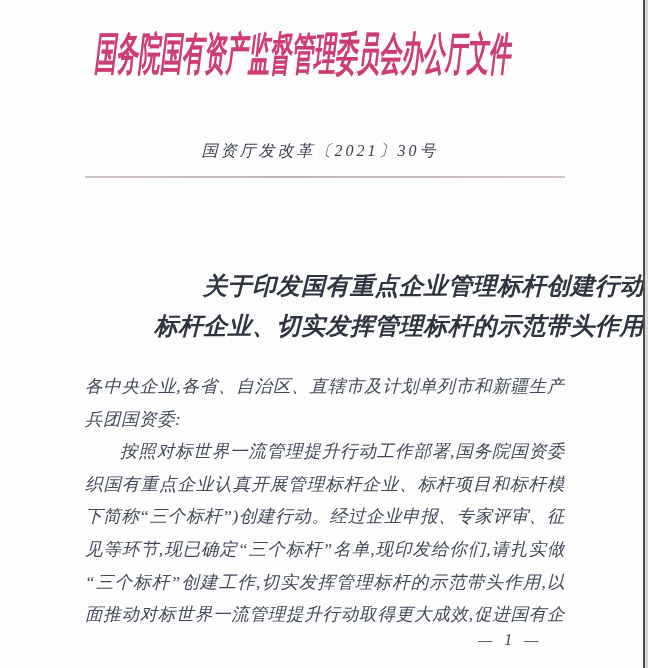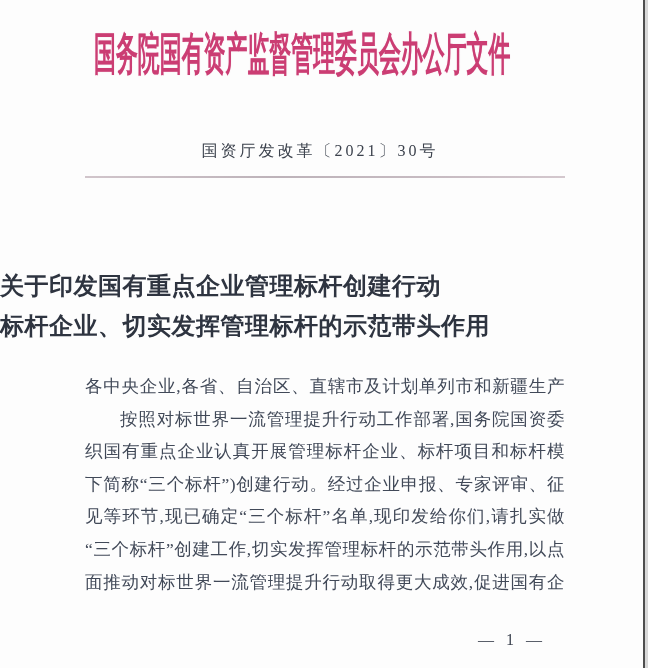--- a/index.html
+++ b/index.html
@@ -7,20 +7,21 @@
     padding: 0;
     background: #ffffff;
   }
   .page {
     position: relative;
     width: 648px;
     height: 668px;
     background: #fdfdfd;
     overflow: hidden;
     font-family: "Liberation Serif", "DejaVu Serif", serif;
+    font-style: italic;
   }
   
   .red-header {
     position: absolute;
     top: 30px;
     left: 94px;
     font-size: 45px;
     line-height: 48px;
     font-weight: 700;
     white-space: nowrap;
@@ -47,21 +48,21 @@
     width: 480px;
     height: 2px;
     background: linear-gradient(to right, #c2b2ba, #a89aa3 40%, #b6a6af 75%, #c6b6be);
     opacity: 0.75;
   }
   .title-block {
     position: absolute;
     top: 266px;
     left: 0;
     right: 4px;
-    text-align: left;
+    text-align: right;
     font-size: 24px;
     line-height: 40px;
     font-weight: 700;
     color: #2e3440;
     letter-spacing: 0.5px;
   }
   .body-block {
     position: absolute;
     top: 370px;
     left: 85px;
@@ -122,20 +123,21 @@
 
   <div class="divider"></div>
 
   <div class="title-block">
     <div>关于印发国有重点企业管理标杆创建行动</div>
     <div>标杆企业、切实发挥管理标杆的示范带头作用</div>
   </div>
 
   <div class="body-block">
     <div class="body-line">各中央企业,各省、自治区、直辖市及计划单列市和新疆生产建设</div>
+    <div class="body-line left">兵团国资委:</div>
     <div class="body-line indent">按照对标世界一流管理提升行动工作部署,国务院国资委组</div>
     <div class="body-line">织国有重点企业认真开展管理标杆企业、标杆项目和标杆模式(以</div>
     <div class="body-line">下简称“三个标杆”)创建行动。经过企业申报、专家评审、征求意</div>
     <div class="body-line">见等环节,现已确定“三个标杆”名单,现印发给你们,请扎实做好</div>
     <div class="body-line">“三个标杆”创建工作,切实发挥管理标杆的示范带头作用,以点带</div>
     <div class="body-line">面推动对标世界一流管理提升行动取得更大成效,促进国有企业</div>
   </div>
 
   <div class="page-number">— 1 —</div>
 

